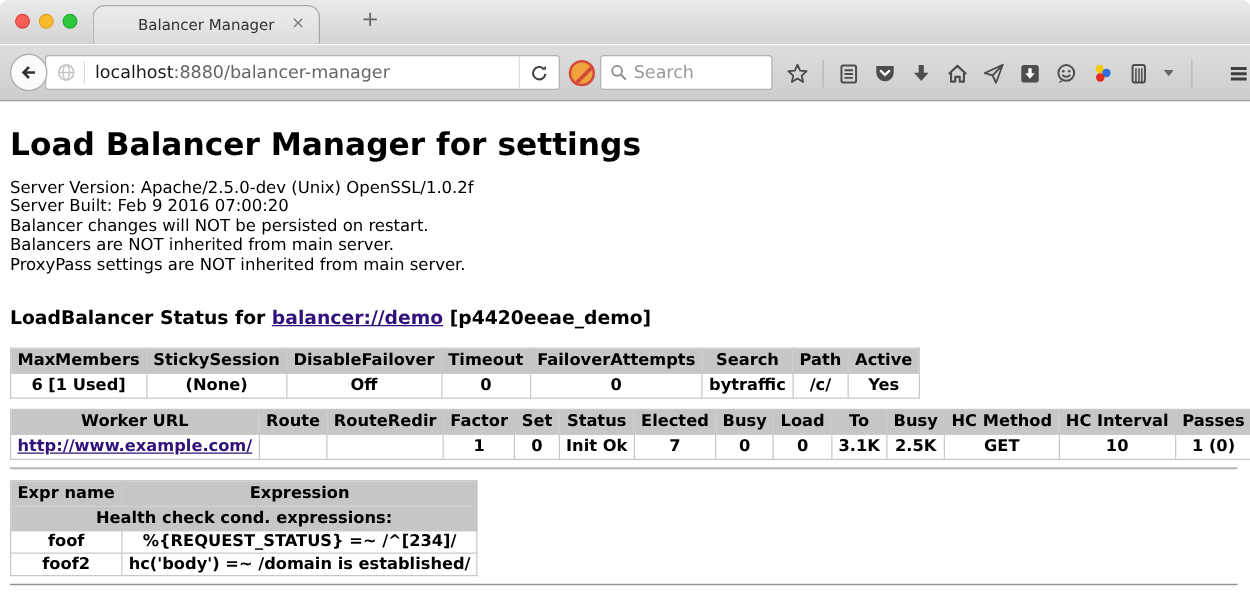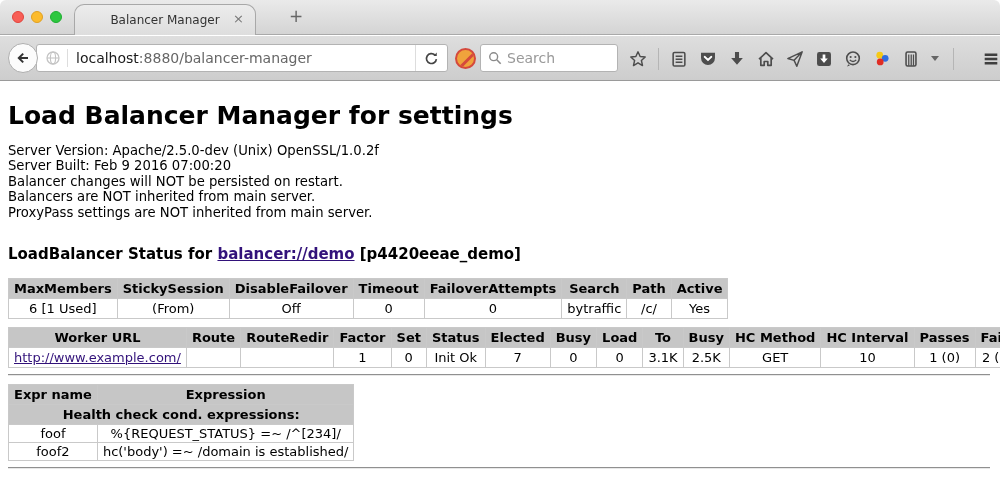--- a/index.html
+++ b/index.html
@@ -50,21 +50,21 @@
     border-top:5px solid #666; margin-right:14px !important; }
   .gap { width:6px; }
 
   
   .content { position:absolute; top:82px; left:0; right:0; bottom:0; background:#fff; padding:0 8px; color:#000; }
   h1.page-title { font-size:25px; margin:19px 0 13px; font-weight:bold; }
   .info p { font-size:13.2px; line-height:15.4px; }
   .status-line { font-size:15px; font-weight:bold; margin:25px 0 15px; }
   .status-line a { color:#32127a; }
   table { border-collapse:collapse; font-size:13px; border:1px solid #7f7f7f; }
-  th,td { border:1px solid #c9c9c9; padding:1px 5px; height:20px; text-align:center; white-space:nowrap; }
+  th,td { border:1px solid #c9c9c9; padding:1px 5px; height:20px; text-align:center; white-space:nowrap;font-weight:bold; }
   th { background:#c6c6c6; font-weight:bold; }
   .t1 { margin-bottom:8px; }
   .t2 { margin-bottom:4px; }
   .t2 td:first-child { text-align:left; }
   .t2 a, .t3 a { color:#32127a; }
   .t3 td { height:18px;margin-left:28px; }
   hr.sep { border:none; height:2px; border-top:1px solid #909090; border-bottom:1px solid #e8e8e8;
     margin:6px 2px 8px 0; }
   .hc-margin { margin-bottom:0; }
   svg { display:block; }
@@ -227,21 +227,21 @@
             <th>Timeout</th>
             <th>FailoverAttempts</th>
             <th>Search</th>
             <th>Path</th>
             <th>Active</th>
           </tr>
         </thead>
       <tbody>
           <tr>
             <td>6 [1 Used]</td>
-            <td>(From)</td>
+            <td>(None)</td>
             <td>Off</td>
             <td>0</td>
             <td>0</td>
             <td>bytraffic</td>
             <td>/c/</td>
             <td>Yes</td>
           </tr>
         </tbody>
     </table>
 

